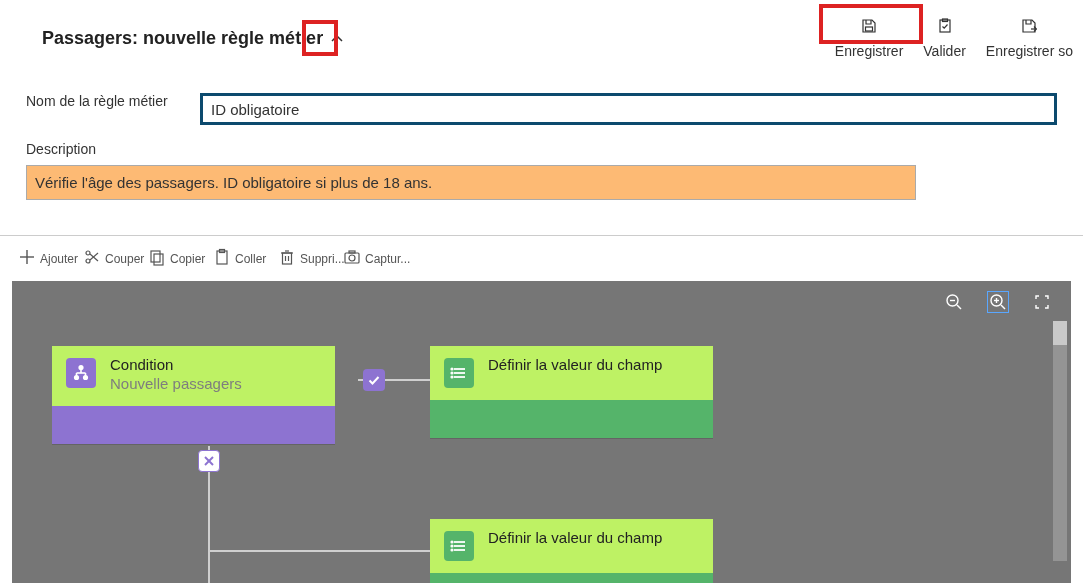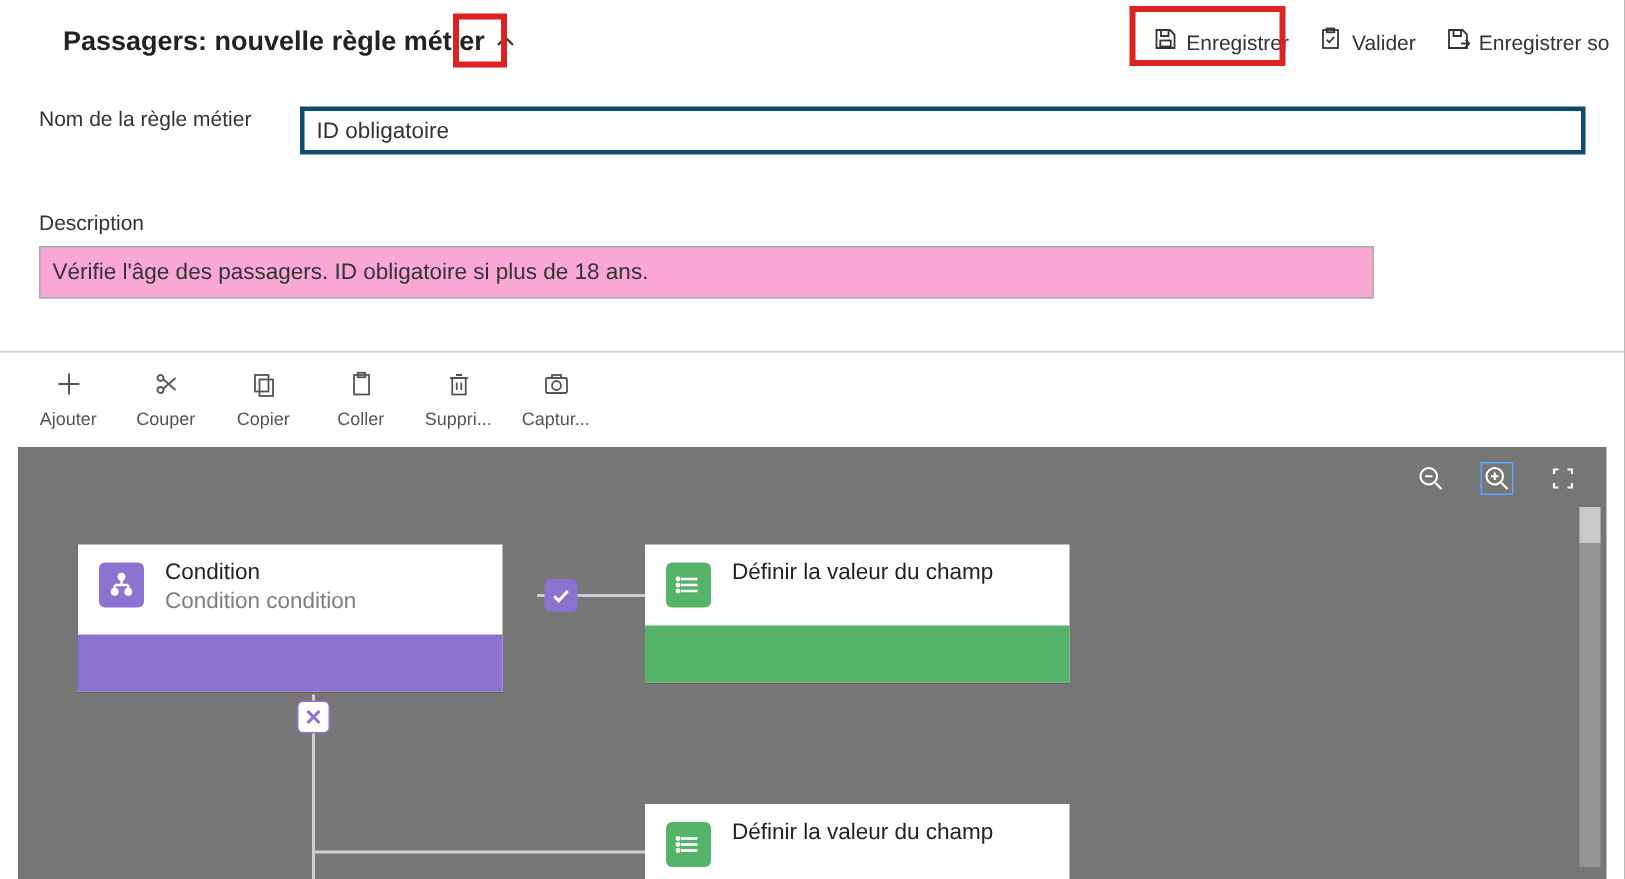--- a/index.html
+++ b/index.html
@@ -16,48 +16,49 @@
   .collapse-icon { width: 16px; height: 16px; display: inline-flex; align-items: center; justify-content: center; color: #333; }
   .collapse-highlight {
     position: absolute; top: -8px; left: 260px; width: 36px; height: 36px;
     border: 4px solid #d22; pointer-events: none;
   }
   .header-actions { display: flex; align-items: center; gap: 0; position: relative; }
   .action-btn {
     display: inline-flex; align-items: center; gap: 6px; padding: 6px 10px;
     background: transparent; border: none; cursor: pointer; font-size: 14px; color: #333;
     white-space: nowrap;
+    flex-direction: column;
   }
   .action-btn svg { width: 16px; height: 16px; }
   .save-highlight {
     position: absolute; top: -8px; left: -6px; width: 104px; height: 40px;
     border: 4px solid #d22; pointer-events: none;
   }
 
   
   .form-area { padding: 0 26px 16px 26px; }
   .form-row { display: flex; align-items: flex-start; gap: 14px; margin-top: 16px; }
   .form-label { font-size: 14px; color: #333; width: 160px; flex-shrink: 0; }
   .form-input {
     flex: 1; height: 32px; border: 3px solid #0c4a6e; padding: 4px 8px; font-size: 15px;
     background: #fff; color: #333;
   }
-  .form-desc-label { margin-top: 37px; display: block; font-size: 14px; color: #333; }
+  .form-desc-label { margin-top: 16px; display: block; font-size: 14px; color: #333; }
   .form-textarea {
     margin-top: 8px; width: 890px; border: 1px solid #aaa; padding: 8px;
-    font-size: 15px; color: #333; background: #f9a8d4; resize: none;
+    font-size: 15px; color: #333; background: #fdba74; resize: none;
     font-family: inherit;
   }
 
   .divider { border: none; border-top: 1px solid #ccc; margin: 16px 0 0 0; }
 
   
   .toolbar { display: flex; gap: 10px; padding: 8px 18px 4px 18px; }
   .tool-btn {
-    display: flex; flex-direction: column; align-items: center; gap: 4px;
+    display: flex; flex-direction: row; align-items: center; gap: 4px;
     background: transparent; border: none; cursor: pointer; color: #555;
     font-size: 12px; width: 55px; padding: 4px 0;
   }
   .tool-btn svg { width: 18px; height: 18px; }
   .tool-label { font-size: 12px; color: #555; }
 
   
   .canvas {
     position: relative; margin: 4px 12px 0 12px; height: 302px;
     background: #767676; overflow: hidden;
@@ -72,21 +73,21 @@
   .scrollbar-v {
     position: absolute; top: 40px; right: 4px; width: 14px; height: 240px;
     background: #949494;
   }
   .scrollbar-thumb {
     position: absolute; top: 0; left: 0; width: 14px; height: 24px; background: #c9c9c9;
   }
 
   
   .node {
-    position: absolute; width: 283px; background: #ffffff;
+    position: absolute; width: 283px; background: #bef264;
     box-shadow: 0 1px 0 rgba(0,0,0,.15);
   }
   .node-head { display: flex; align-items: flex-start; gap: 14px; padding: 10px 14px 12px 14px; }
   .node-icon {
     width: 30px; height: 30px; border-radius: 4px; display: flex; align-items: center; justify-content: center;
     flex-shrink: 0; margin-top: 2px;
   }
   .node-icon svg { width: 18px; height: 18px; }
   .node-text { display: flex; flex-direction: column; }
   .node-title { font-size: 15px; color: #222; line-height: 1.25; }
@@ -273,21 +274,21 @@
             <line x1="9" y1="5" x2="9" y2="9"></line>
             <line x1="4.5" y1="9" x2="13.5" y2="9"></line>
             <line x1="4.5" y1="9" x2="4.5" y2="12"></line>
             <line x1="13.5" y1="9" x2="13.5" y2="12"></line>
             <circle cx="4.5" cy="13.5" r="1.8" fill="#fff"></circle>
             <circle cx="13.5" cy="13.5" r="1.8" fill="#fff"></circle>
           </svg>
       </div>
       <div class="node-text">
         <span class="node-title">Condition</span>
-        <span class="node-sub">Condition condition</span>
+        <span class="node-sub">Nouvelle passagers</span>
       </div>
     </div>
     <div class="node-foot"></div>
   </div>
 
   <div class="badge badge-check">
     <svg viewBox="0 0 14 14" fill="none" stroke="#fff" stroke-width="2">
         <polyline points="2.5,7.5 5.5,10.5 11.5,4"></polyline>
       </svg>
   </div>

